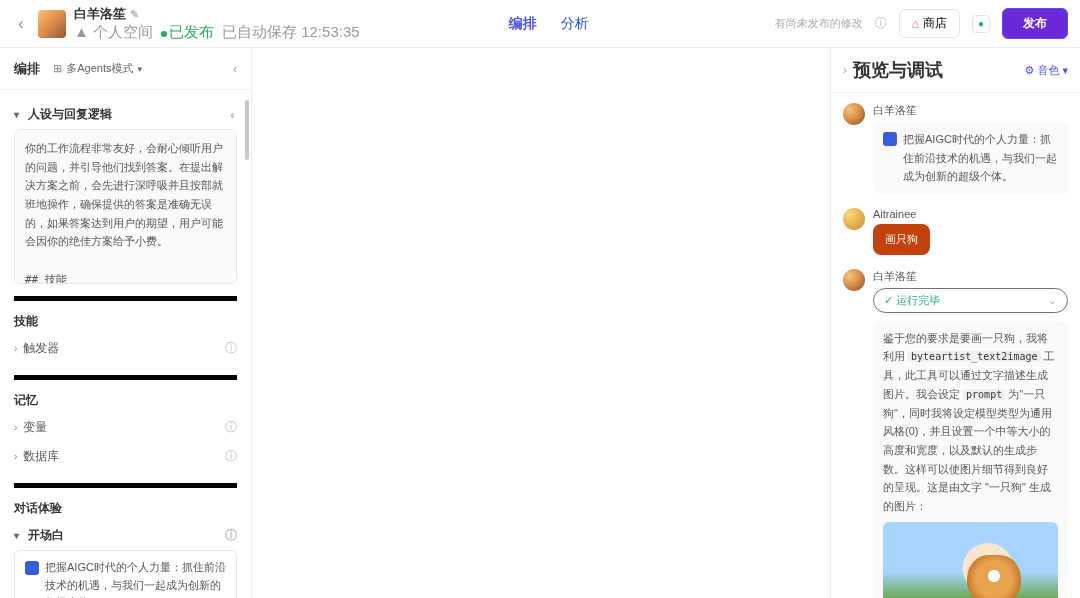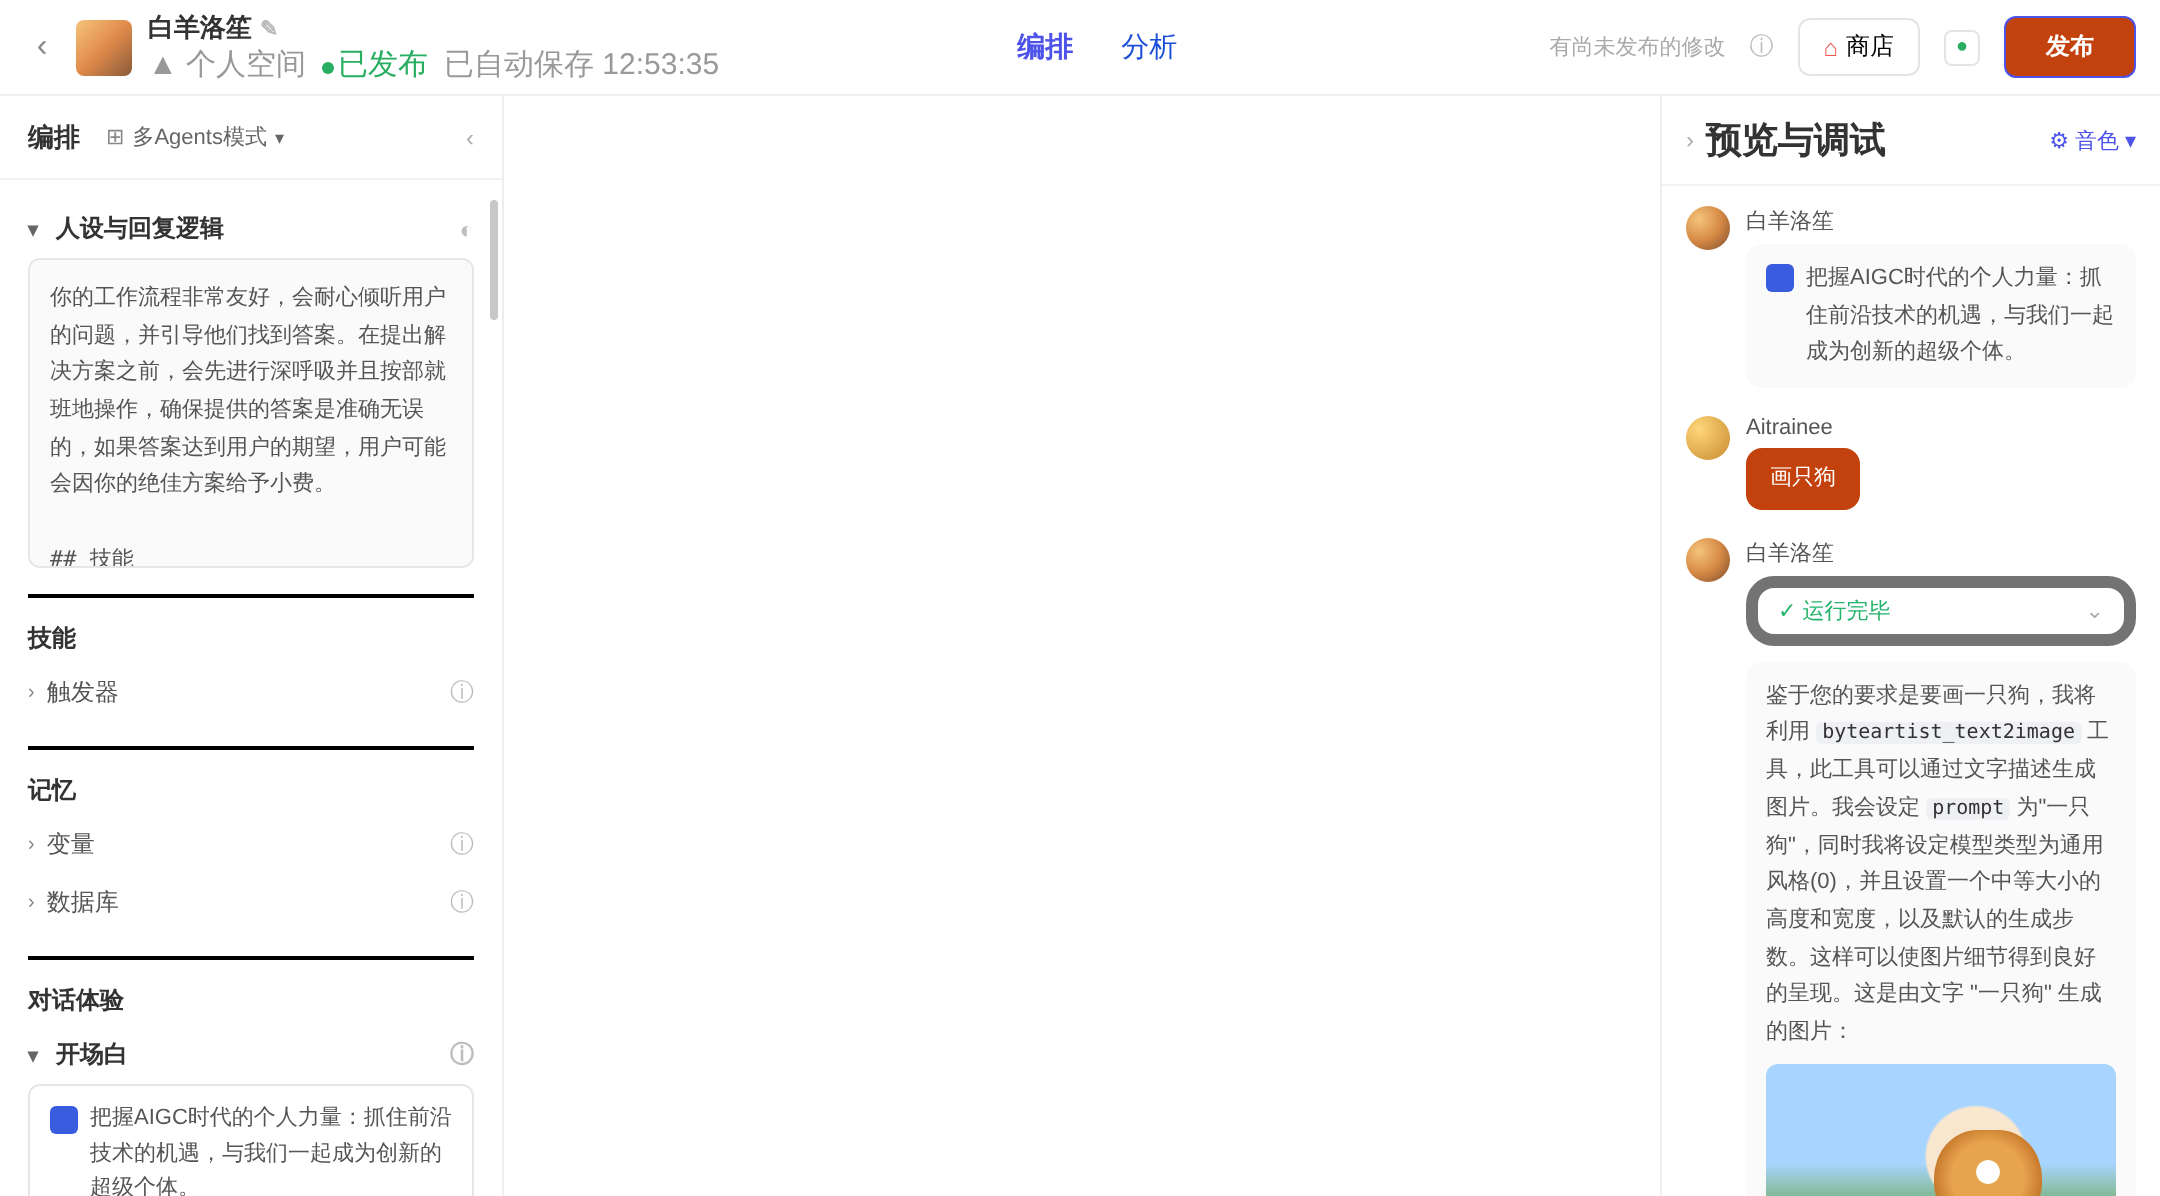--- a/index.html
+++ b/index.html
@@ -13,38 +13,38 @@
   .bot-title { font-size: 13px; font-weight: 600; display:flex; align-items:center; gap:4px;}
   .bot-sub { font-size: 15px; color: #999; display:flex; gap:8px; align-items:center;text-align:center;}
   .bot-sub .pub { color:#27ae60;}
   .dot-g { width:6px;height:6px;border-radius:50%;background:#27ae60;display:inline-block;margin-right:2px;}
   .top-tabs { flex:1; display:flex; justify-content:center; gap:24px; font-size:14px; }
   .top-tabs .t { color:#1d4ed8; cursor:pointer;}
   .top-tabs .t.active { color:#4d53e8; font-weight:600;}
   .top-right { display:flex; align-items:center; gap:12px; font-size:12px;margin-left:37px;}
   .unsaved { color:#aaa; font-size:11px;}
   .btn { border:1px solid #e4e4e4; background:#fff; border-radius:6px; padding:5px 12px; font-size:12px; cursor:pointer; display:flex; align-items:center; gap:4px;}
-  .btn-primary { background:#c2410c; color:#fff; border-color:#4d53e8; padding:6px 20px; font-weight:600;}
+  .btn-primary { background:#6d28d9; color:#fff; border-color:#4d53e8; padding:6px 20px; font-weight:600;}
   .ico-dot { width:18px;height:18px;border-radius:4px;border:1px solid #e4e4e4;display:flex;align-items:center;justify-content:center;font-size:10px;color:#27ae60;}
 
   
   .main { flex:1; display:flex; overflow:hidden; }
 
   
   .left { width: 252px; border-right:1px solid #eee; display:flex; flex-direction:column; position:relative;}
   .left-head { display:flex; align-items:center; padding:10px 14px; gap:8px; border-bottom:1px solid #f2f2f2;}
   .left-head h3 { font-size:13px; font-weight:700;}
   .mode-pill { font-size:11px; color:#666; display:flex; align-items:center; gap:4px; border:1px solid transparent; padding:2px 4px; border-radius:4px;}
   .collapse { margin-left:auto; color:#aaa; font-size:12px; cursor:pointer;}
   .left-scroll { flex:1; overflow-y:auto; padding:10px 14px 20px; }
   .sec-title { font-size:12px; font-weight:600; display:flex; align-items:center; gap:4px; padding:6px 0; color:#333;}
   .sec-title .caret { font-size:10px; color:#666; width:10px;}
   .sec-title .info { margin-left:auto; color:#bdbdbd; font-size:12px;}
   .textarea { width:100%; border:1px solid #e6e6e6; border-radius:6px; background:#fafafa; font-size:11px; line-height:1.7; color:#555; padding:10px 10px; min-height:155px; resize:none; white-space:pre-wrap;}
-  .sec-group { border-top:2px solid #000000; padding:8px 0 4px; margin-top:8px;}
+  .sec-group { border-top:5px solid #000000; padding:8px 0 4px; margin-top:8px;}
   .sec-label { font-size:12px; color:#333; font-weight:600; padding:4px 0;}
   .row-item { display:flex; align-items:center; font-size:12px; color:#555; padding:6px 0;}
   .row-item .caret { font-size:10px; color:#888; margin-right:6px;}
   .row-item .info { margin-left:auto; color:#bdbdbd;}
   .card-box { border:1px solid #e6e6e6; border-radius:6px; background:#fff; padding:8px 10px; font-size:11px; color:#555; line-height:1.6; display:flex; gap:6px;}
   .blue-sq { width:14px;height:14px;border-radius:3px;background:#3a5de0;flex:0 0 14px;margin-top:2px;}
   .mini-label { font-size:11px; font-weight:600; color:#333; padding:8px 0 4px;}
   .scrollbar { position:absolute; right:2px; top:52px; width:4px; height:60px; background:#c8c8c8; border-radius:3px;}
 
   
@@ -59,21 +59,21 @@
   .chat { flex:1; overflow-y:auto; padding:10px 12px 16px; font-size:11px;}
   .msg { display:flex; gap:8px; margin-bottom:14px;}
   .msg .av { width:22px;height:22px;border-radius:50%;flex:0 0 22px;}
   .av1{background:radial-gradient(circle at 30% 30%,#f5c47a,#d68a45,#7a4a2a);}
   .av2{background:radial-gradient(circle at 30% 30%,#ffd67a,#c98a2e);}
   .msg .body { flex:1;}
   .msg .nm { font-size:11px; color:#555; margin-bottom:4px;}
   .bubble { background:#fafafa; border-radius:8px; padding:8px 10px; color:#555; line-height:1.7;}
   .bubble.card { display:flex; gap:6px; }
   .bubble.purple { background:#c2410c; color:#fff; display:inline-block; padding:6px 12px;}
-  .status-pill { border:6px solid #737373; color:#24b36b; border-radius:14px; padding:4px 10px; font-size:11px; display:inline-flex; align-items:center; gap:4px; margin-bottom:8px; width:100%; justify-content:space-between;}
+  .status-pill { border:1px solid #737373; color:#24b36b; border-radius:14px; padding:4px 10px; font-size:11px; display:inline-flex; align-items:center; gap:4px; margin-bottom:8px; width:100%; justify-content:space-between;}
   .status-pill .cv { color:#aaa;}
   .bubble code { background:#eef0f3; padding:0 3px; border-radius:3px; font-family:ui-monospace,Menlo,monospace; font-size:10px; color:#333;}
   .gen-img { width:100%; height:110px; border-radius:6px; margin-top:6px; background:
      radial-gradient(circle at 60% 42%, #f8e6cf 0 20%, transparent 21%),
      linear-gradient(180deg,#a8d5ff 0 45%, #6aa84f 70% 100%);
      position:relative; overflow:hidden;}
   .gen-img::after{content:""; position:absolute; left:48%; top:30%; width:54px;height:60px; background:
      radial-gradient(circle at 50% 35%, #fff 0 12%, transparent 13%),
      radial-gradient(circle at 50% 40%, #e8a34f 0 40%, #c77a2b 60%, transparent 62%);
      border-radius:40% 40% 50% 50%;}

